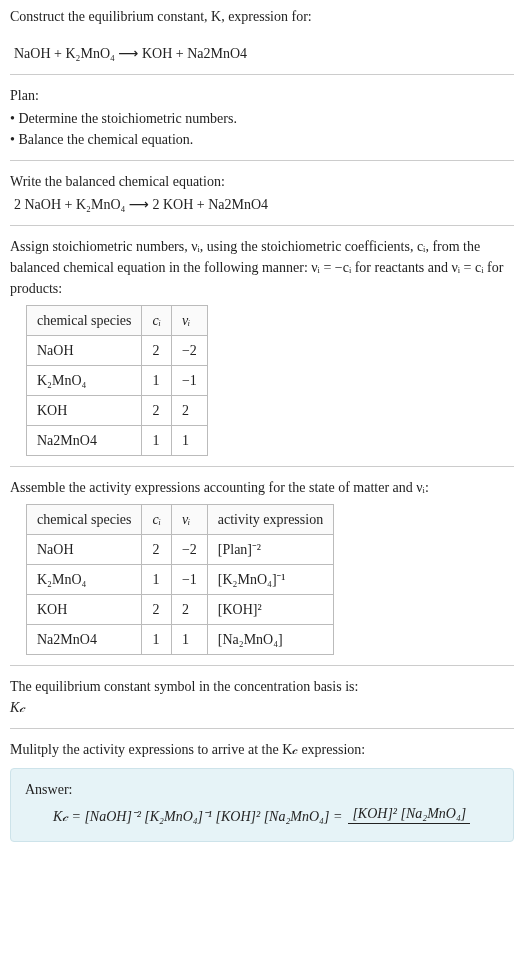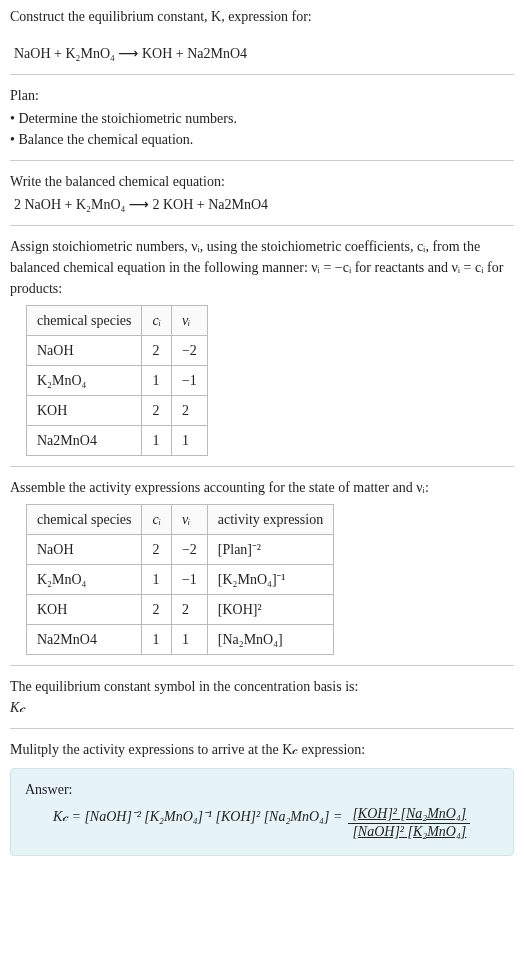--- a/index.html
+++ b/index.html
@@ -63,21 +63,20 @@
   gap: 6px;
   padding-left: 28px;
   font-style: italic;
 }
 .frac {
   display: inline-flex;
   flex-direction: column;
   align-items: center;
   vertical-align: middle;
   line-height: 1.2;
-  text-decoration: underline;
 }
 .frac .num {
   border-bottom: 1px solid #222;
   padding: 0 4px;
 }
 .frac .den {
   padding: 0 4px;
 }
 .ital { font-style: italic; }
 .nowrap { white-space: nowrap; }
@@ -182,16 +181,15 @@
 <hr class="sep">
 
 <div>Mulitply the activity expressions to arrive at the K𝒸 expression:</div>
 
 <div class="answer-box">
   <div class="answer-label">Answer:</div>
   <div class="kc-line">
     <span class="nowrap">K𝒸 = [NaOH]⁻² [K₂MnO₄]⁻¹ [KOH]² [Na₂MnO₄] =</span>
     <span class="frac">
       <span class="num nowrap">[KOH]² [Na₂MnO₄]</span>
-      <span class="den nowrap">[NaOH]² [K₂MnO₄]</span>
     </span>
   </div>
 </div>
 
 </body></html>

